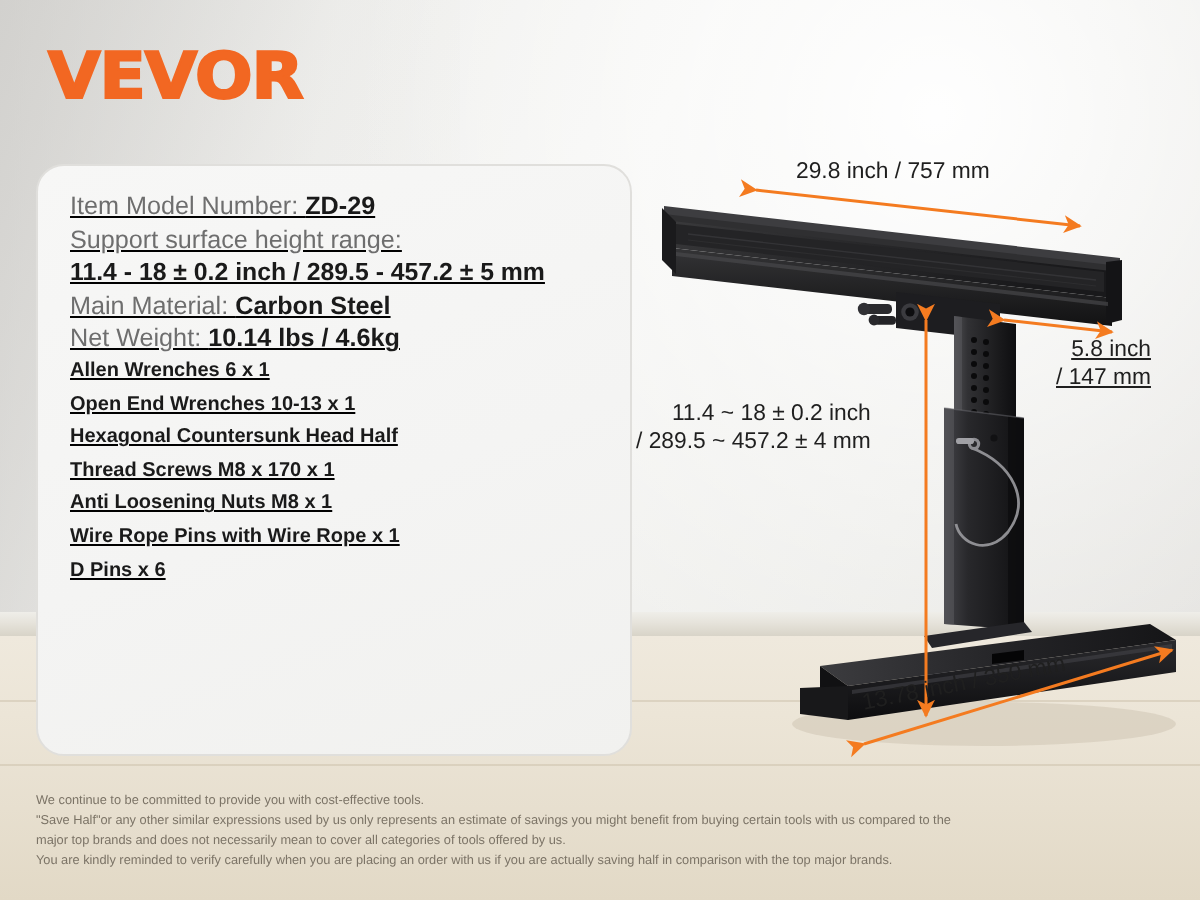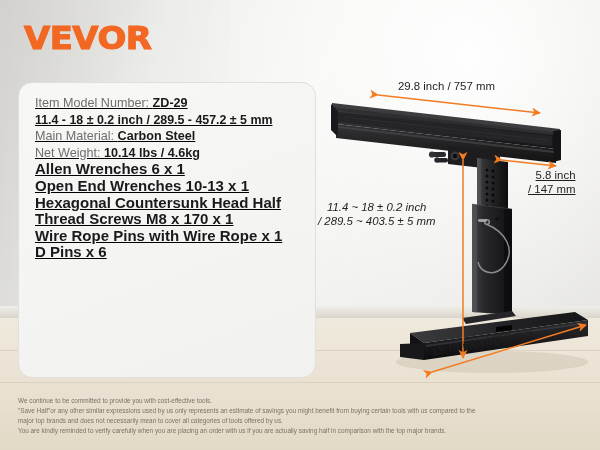--- a/index.html
+++ b/index.html
@@ -102,21 +102,21 @@
   .spec-line.bold-val {
     color: #1a1a1a;
     font-weight: 700;
     font-size: 12.4px;
   }
   .spec-line.acc-head {
     color: #6e6e6e;
     font-weight: 400;
   }
   .acc-item {
-    font-size: 15px;
+    font-size: 10px;
     line-height: 16.6px;
     color: #1a1a1a;
     font-weight: 700;
     white-space: nowrap;
   }
 
   
   .footer {
     position: absolute;
     left: 18px; top: 396px;
@@ -133,21 +133,21 @@
   
   .dim {
     position: absolute;
     color: #1f1f1f;
     font-size: 11.4px;
     line-height: 14px;
     white-space: nowrap;
   }
   .dim-top   { left: 398px; top: 79px; }
   .dim-right { left: 528px; top: 168px; text-align: right; text-decoration: underline; }
-  .dim-left  { left: 318px; top: 200px; text-align: center; font-style: italic; }
+  .dim-left  { left: 318px; top: 200px; text-align: right; }
   .dim-bottom {
     left: 430px; top: 345px;
     transform: rotate(-11deg);
     transform-origin: left top;
   }
 </style>
 </head>
 <body>
 
 <div class="scene">
@@ -159,32 +159,34 @@
   </div>
   <div class="floor-seam s1"></div>
   <div class="floor-seam s2"></div>
   <div class="floor-grain"></div>
 
   <div class="logo">VEVOR</div>
 
   <div class="spec-card">
     <div class="spec-line"><span>Item Model Number: </span><span class="v">ZD-29</span></div>
 
+    <div class="spec-line"><span>Support surface height range:</span></div>
 
     <div class="spec-line bold-val">11.4 - 18 ± 0.2 inch / 289.5 - 457.2 ± 5 mm</div>
 
     <div class="spec-line"><span>Main Material: </span><span class="v">Carbon Steel</span></div>
 
     <div class="spec-line"><span>Net Weight: </span><span class="v">10.14 lbs / 4.6kg</span></div>
 
 
     <div class="acc-item">Allen Wrenches 6 x 1</div>
     <div class="acc-item">Open End Wrenches 10-13 x 1</div>
     <div class="acc-item">Hexagonal Countersunk Head Half</div>
     <div class="acc-item">Thread Screws M8 x 170 x 1</div>
+    <div class="acc-item">Anti Loosening Nuts M8 x 1</div>
     <div class="acc-item">Wire Rope Pins with Wire Rope x 1</div>
     <div class="acc-item">D Pins x 6</div>
   </div>
 
   <svg class="product" viewBox="0 0 600 450">
     <defs>
       <linearGradient id="tabTop" x1="0" y1="0" x2="1" y2="0.4">
         <stop offset="0%" stop-color="#3a3a3c"></stop>
         <stop offset="40%" stop-color="#2b2b2d"></stop>
         <stop offset="100%" stop-color="#19191b"></stop>
@@ -330,21 +332,21 @@
 
   <div class="dim dim-top">29.8 inch / 757 mm</div>
 
   <div class="dim dim-right">
     <div>5.8 inch</div>
     <div>/ 147 mm</div>
   </div>
 
   <div class="dim dim-left">
     <div>11.4 ~ 18 ± 0.2 inch</div>
-    <div>/ 289.5 ~ 403.5 ± 5 mm</div>
+    <div>/ 289.5 ~ 457.2 ± 4 mm</div>
   </div>
 
   <div class="dim dim-bottom">13.78 inch / 350 mm</div>
 
   <div class="footer">
     <p>We continue to be committed to provide you with cost-effective tools.</p>
     <p>"Save Half"or any other similar expressions used by us only represents an estimate of savings you might benefit from buying certain tools with us compared to the</p>
     <p>major top brands and does not necessarily mean to cover all categories of tools offered by us.</p>
     <p>You are kindly reminded to verify carefully when you are placing an order with us if you are actually saving half in comparison with the top major brands.</p>
   </div>

